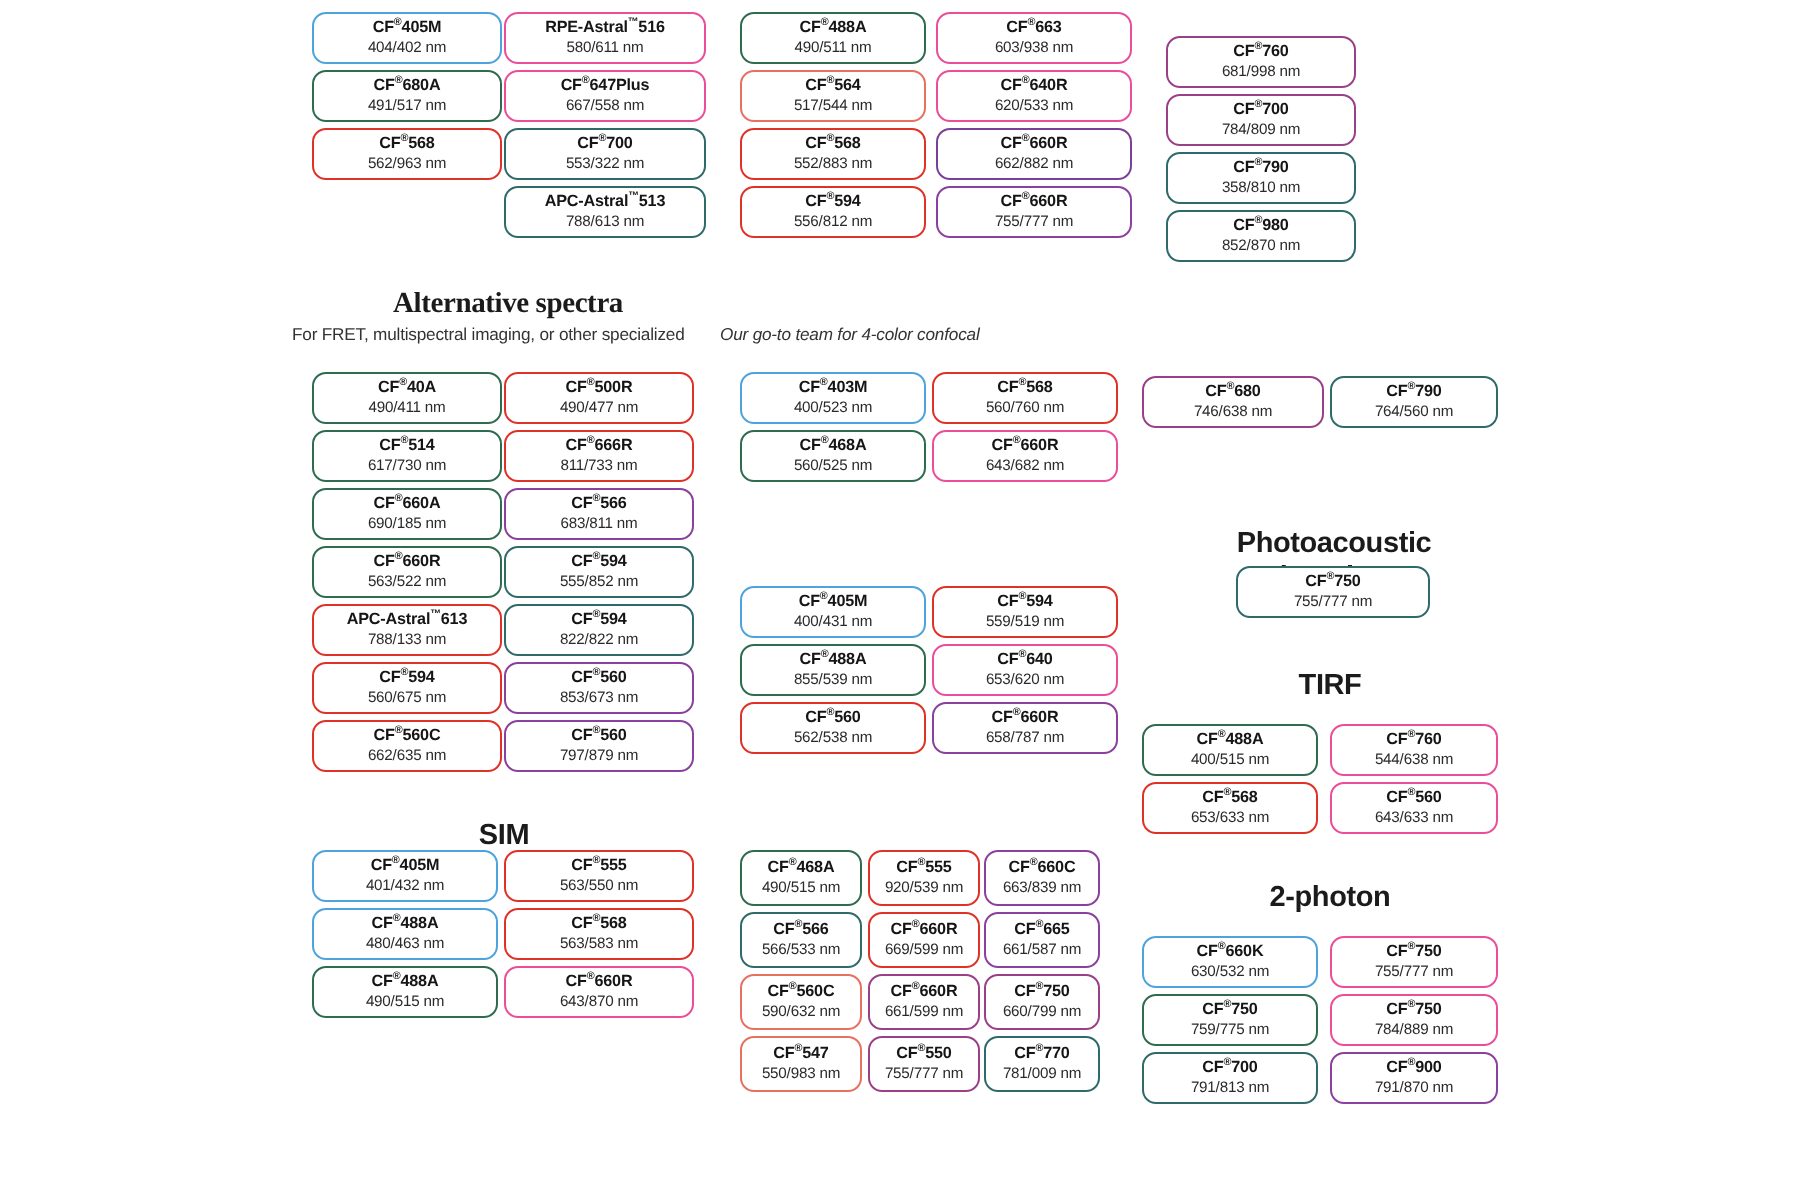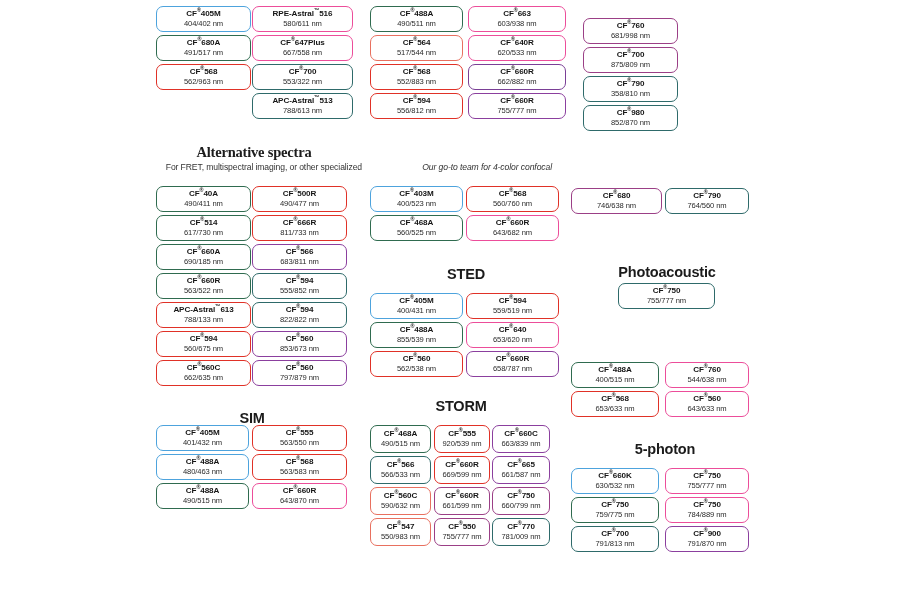--- a/index.html
+++ b/index.html
@@ -66,45 +66,44 @@
     text-align: center;
     white-space: nowrap;
     letter-spacing: -0.2px;
   }
   .sec-title.two-line { white-space: normal; line-height: 1.18; margin-top: 26px; }
   .sec-sub {
     position: absolute;
     font-size: 8.6px;
     font-weight: 400;
     color: #333333;
-    text-align: right;
+    text-align: left;
     white-space: nowrap;
     letter-spacing: -0.1px;
   }
 </style>
 </head>
 <body>
 
 <div class="canvas">
 
   <div class="sec-title" style="left:156px; top:144px; width:196px;font-family:Liberation Serif, serif;">Alternative spectra</div>
   <div class="sec-sub" style="left:146px; top:162px; width:216px;">For FRET, multispectral imaging, or other specialized</div>
 
   <div class="sec-sub" style="left:360px; top:162px; width:192px;font-style:italic;">Our go-to team for 4-color confocal</div>
 
-  <div class="sec-title" style="left:370px; top:266px; width:192px;">STED</div>
 
   <div class="sec-title two-line" style="left:601px; top:238px; width:132px;">Photoacoustic imaging</div>
 
+  <div class="sec-title" style="left:571px; top:335px; width:188px;">TIRF</div>
 
   <div class="sec-title" style="left:156px; top:410px; width:192px;">SIM</div>
 
-  <div class="sec-title" style="left:370px; top:398px; width:182px;">STORM</div>
-
-  <div class="sec-title" style="left:571px; top:441px; width:188px;">5-photon</div>
+
+  <div class="sec-title" style="left:571px; top:441px; width:188px;">2-photon</div>
 
   <div id="chip-layer">
       <div class="chip" style="left: 156px; top: 6px; width: 95px; height: 26px; border-color: rgb(77, 163, 221);">
         <div class="nm">CF<sup>®</sup>405M</div>
         <div class="ex">404/402 nm</div>
       </div>
       <div class="chip" style="left: 156px; top: 35px; width: 95px; height: 26px; border-color: rgb(47, 107, 79);">
         <div class="nm">CF<sup>®</sup>680A</div>
         <div class="ex">491/517 nm</div>
       </div>
@@ -159,21 +158,21 @@
       <div class="chip" style="left: 468px; top: 93px; width: 98px; height: 26px; border-color: rgb(139, 63, 158);">
         <div class="nm">CF<sup>®</sup>660R</div>
         <div class="ex">755/777 nm</div>
       </div>
       <div class="chip" style="left: 583px; top: 18px; width: 95px; height: 26px; border-color: rgb(155, 63, 134);">
         <div class="nm">CF<sup>®</sup>760</div>
         <div class="ex">681/998 nm</div>
       </div>
       <div class="chip" style="left: 583px; top: 47px; width: 95px; height: 26px; border-color: rgb(155, 63, 134);">
         <div class="nm">CF<sup>®</sup>700</div>
-        <div class="ex">875/809 nm</div>
+        <div class="ex">784/809 nm</div>
       </div>
       <div class="chip" style="left: 583px; top: 76px; width: 95px; height: 26px; border-color: rgb(46, 106, 106);">
         <div class="nm">CF<sup>®</sup>790</div>
         <div class="ex">358/810 nm</div>
       </div>
       <div class="chip" style="left: 583px; top: 105px; width: 95px; height: 26px; border-color: rgb(46, 106, 106);">
         <div class="nm">CF<sup>®</sup>980</div>
         <div class="ex">852/870 nm</div>
       </div>
       <div class="chip" style="left: 156px; top: 186px; width: 95px; height: 26px; border-color: rgb(47, 107, 79);">

